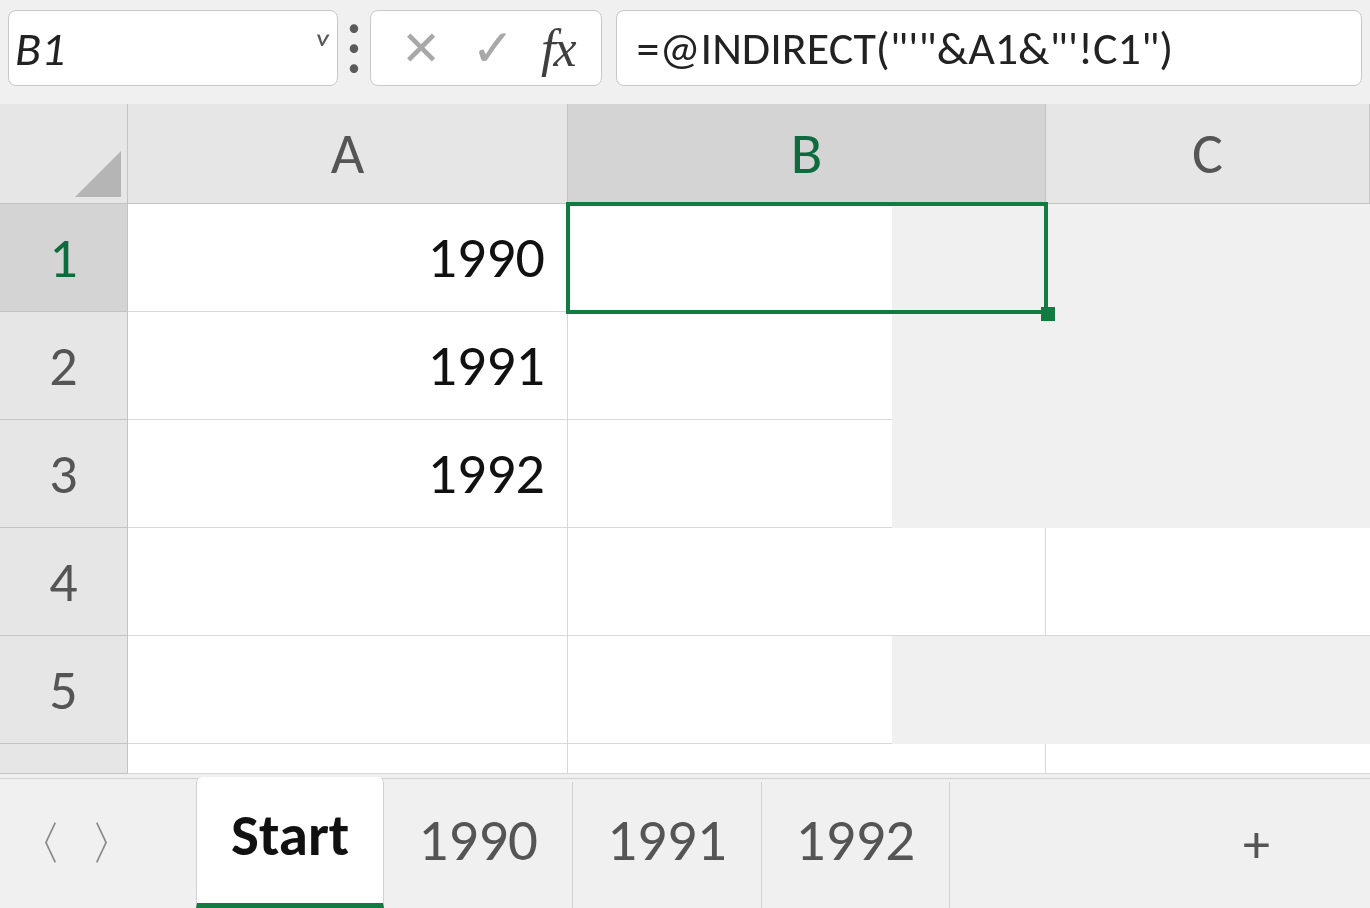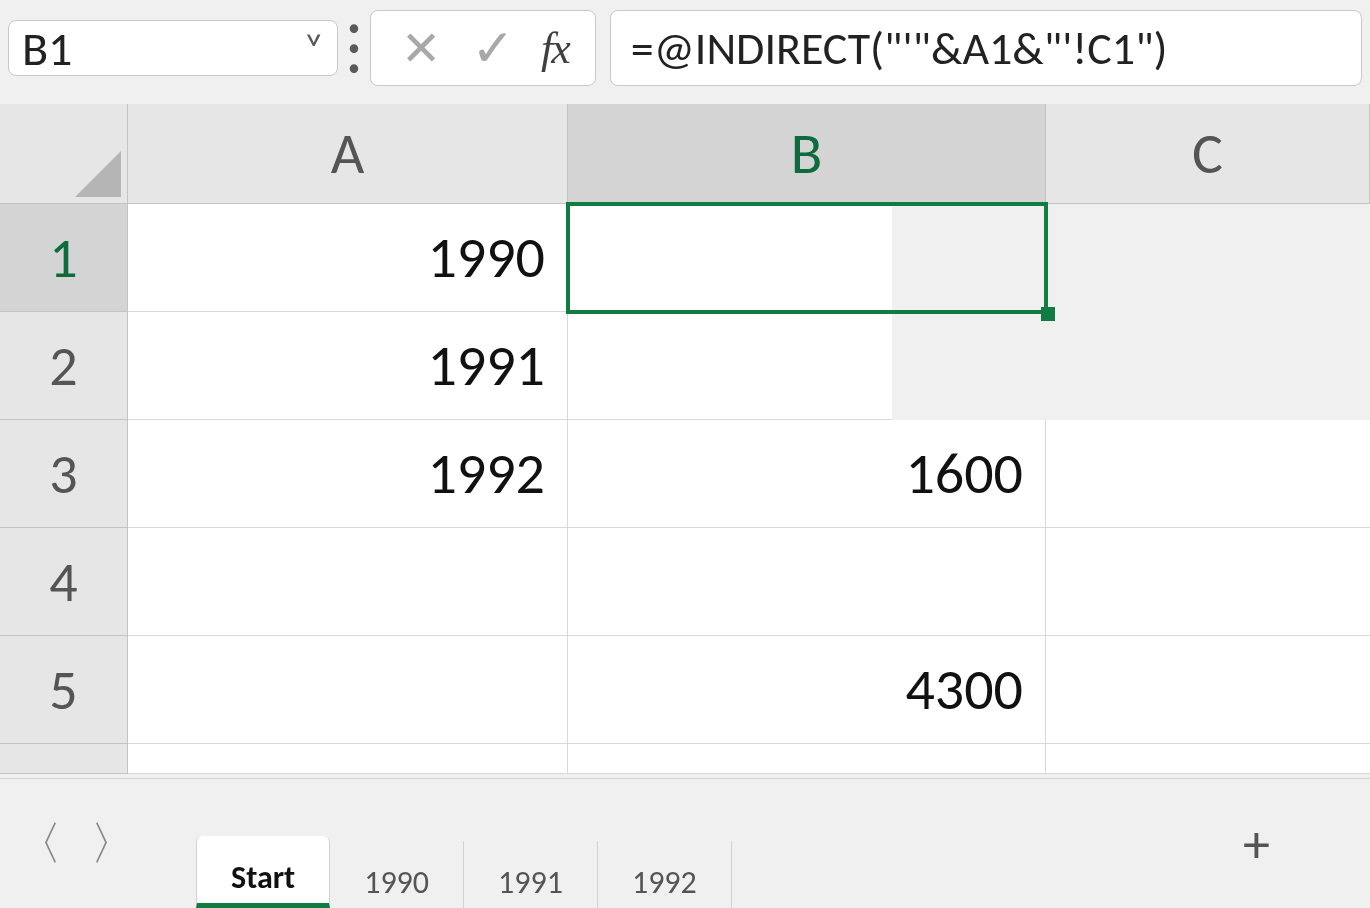--- a/index.html
+++ b/index.html
@@ -19,27 +19,28 @@
       gap: 14px;
       padding: 10px 8px 18px 8px;
       background: #f0f0f0;
     }
 
     .name-box {
       display: flex;
       align-items: center;
       justify-content: space-between;
       width: 330px;
-      height: 56px;
+      height: 76px;
       background: #ffffff;
       border: 1px solid #c8c8c8;
       border-radius: 8px;
-      padding: 0 13px;
+      padding: 0 6px;
       font-size: 48px;
       color: #222;
+      font-style: italic;
     }
     .name-box-text { flex: 1; }
     .name-box-chevron {
       color: #5a5a5a;
       font-size: 38px;
     }
 
     .vsep {
       width: 0;
       height: 50px;
@@ -67,21 +68,21 @@
     .fx-btn {
       font-size: 48px;
       color: #a8a8a8;
       width: 56px;
       text-align: center;
     }
     .fx-btn.check { font-size: 52px; }
     .fx-label {
       font-style: italic;
       font-family: "Times New Roman", serif;
-      font-size: 44px;
+      font-size: 52px;
       font-weight: 500;
       color: #403e3e;
       padding: 0 4px;
       letter-spacing: -2px;
     }
 
     .formula-input {
       flex: 1;
       height: 76px;
       background: #ffffff;
@@ -210,22 +211,22 @@
     }
     .nav-arrows {
       display: flex;
       gap: 28px;
       color: #888;
       font-size: 46px;
       padding-right: 60px;
     }
     .sheet-tabs { display: flex; align-items: flex-end; gap: 0; height:100%; }
     .sheet-tab {
-      padding: 22px 34px 6px 34px;
-      font-size: 32px;
+      padding: 22px 34px 32px 34px;
+      font-size: 59px;
       color: #555;
       border-right: 1px solid #d2d2d2;
       background: #f0f0f0;
       display:flex;align-items:center;
     }
     .sheet-tab.active {
       background: #ffffff;
       color: #111;
       font-weight: 700;
       border-top-left-radius: 6px;
@@ -280,33 +281,31 @@
       <div class="cell col-C"></div>
     </div>
     <div class="row">
       <div class="row-head">2</div>
       <div class="cell col-A">1991</div>
       <div class="cell col-C"></div>
     </div>
     <div class="row">
       <div class="row-head">3</div>
       <div class="cell col-A">1992</div>
-      <div class="cell col-B">1600</div>
       <div class="cell col-C"></div>
     </div>
     <div class="row">
       <div class="row-head">4</div>
       <div class="cell col-A"></div>
       <div class="cell col-B"></div>
       <div class="cell col-C"></div>
     </div>
     <div class="row">
       <div class="row-head">5</div>
       <div class="cell col-A"></div>
-      <div class="cell col-B">4300</div>
       <div class="cell col-C"></div>
     </div>
     <div class="row" style="height:30px">
       <div class="row-head" style="height:30px"></div>
       <div class="cell col-A" style="height:30px"></div>
       <div class="cell col-B" style="height:30px"></div>
       <div class="cell col-C" style="height:30px"></div>
     </div>
   </div>
 

